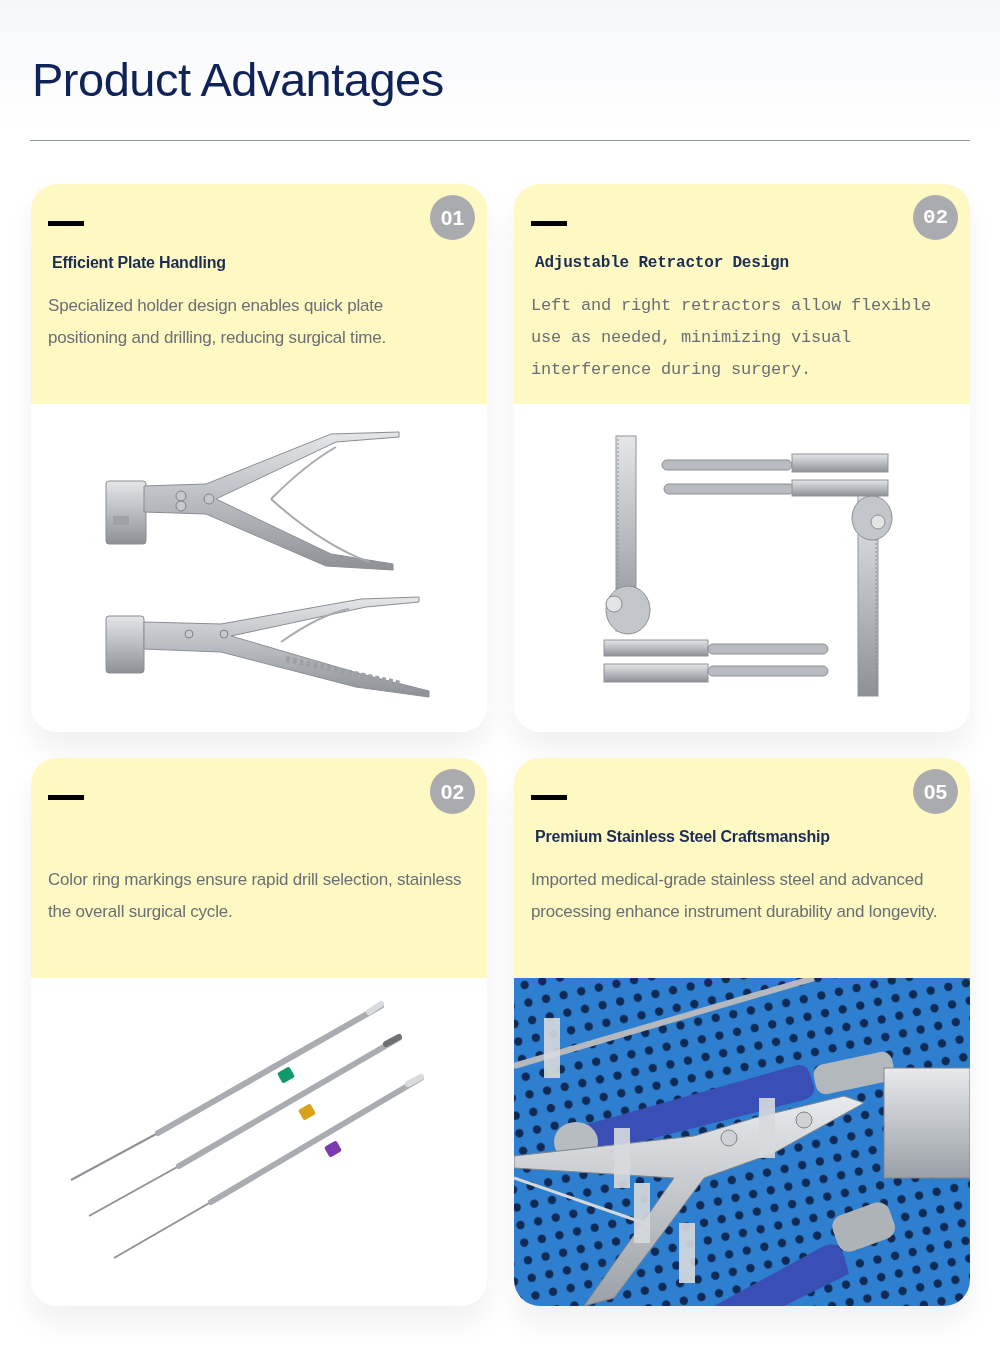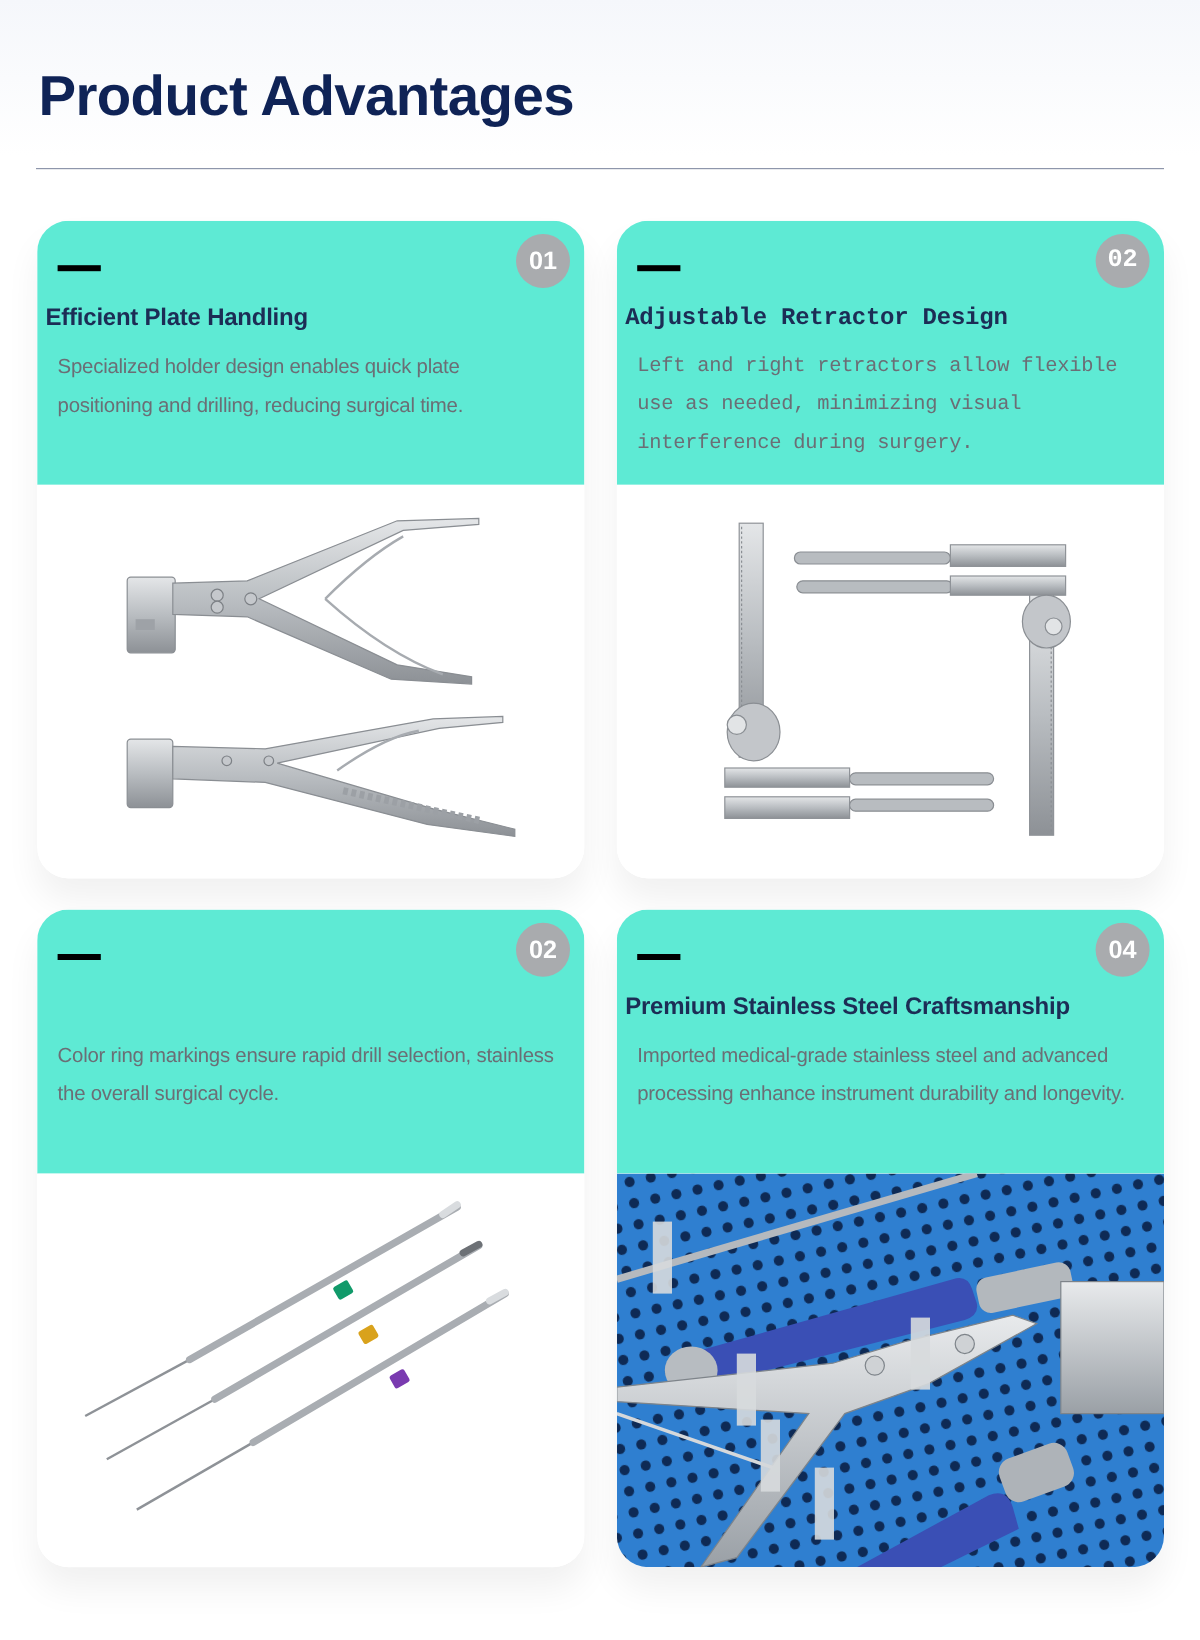--- a/index.html
+++ b/index.html
@@ -5,49 +5,49 @@
   * { box-sizing: border-box; margin: 0; padding: 0; }
   html, body { width: 1000px; height: 1367px; }
   body {
     background: linear-gradient(180deg, #f5f7fb 0px, #ffffff 130px, #ffffff 100%);
     font-family: "Liberation Sans", "DejaVu Sans", sans-serif;
     position: relative;
     overflow: hidden;
   }
   .page-title {
     position: absolute; left: 32px; top: 52px;
-    font-size: 47px; font-weight: 700; color: #0f2356;
+    font-size: 47px; font-weight: 400; color: #0f2356;
     letter-spacing: -0.5px; line-height: 56px;
   }
   .divider {
     position: absolute; left: 30px; top: 140px; width: 940px; height: 1px;
     background: #8e96ab;
   }
   .card {
     position: absolute; width: 456px; height: 548px;
     border-radius: 26px; overflow: hidden;
     background: #ffffff;
     box-shadow: 0 18px 28px rgba(0,0,0,0.06);
   }
   .card .text-area {
     position: absolute; left: 0; top: 0; width: 100%; height: 220px;
-    background: #5eead4;
+    background: #fef9c3;
   }
   .card .dash {
     position: absolute; left: 17px; top: 37px; width: 36px; height: 5px;
     background: #000000;
   }
   .card .num-badge {
     position: absolute; right: 12px; top: 11px; width: 45px; height: 45px;
     border-radius: 50%; background: #a9abae; color: #ffffff;
     font-size: 21px; font-weight: 700; text-align: center; line-height: 45px;
   }
   .card .card-title {
-    position: absolute; left: 7px; top: 70px; right: 4px;
-    font-size: 20px; font-weight: 700; color: #1c2d55; white-space: nowrap;
+    position: absolute; left: 21px; top: 70px; right: 4px;
+    font-size: 16px; font-weight: 700; color: #1c2d55; white-space: nowrap;
     letter-spacing: -0.2px;
   }
   .card .card-desc {
     position: absolute; left: 17px; top: 106px; right: 22px;
     font-size: 17px; line-height: 32px; color: #6b6e75; letter-spacing: -0.2px;
   }
   .card .img-area {
     position: absolute; left: 0; top: 220px; width: 100%; height: 328px;
     background: #ffffff;
   }
@@ -151,21 +151,21 @@
       <line x1="180" y1="224" x2="390" y2="100" stroke="#a9adb2" stroke-width="6" stroke-linecap="round"></line>
       <line x1="377" y1="106" x2="390" y2="99" stroke="#d9dcdf" stroke-width="6" stroke-linecap="round"></line>
       <rect x="-7" y="-6" width="14" height="12" rx="2" fill="#7a3bb0" transform="translate(302,171) rotate(-30)"></rect>
     </svg>
   </div>
 </div>
 
 <div class="card" style="left:514px; top:758px;">
   <div class="text-area">
     <div class="dash"></div>
-    <div class="num-badge">04</div>
+    <div class="num-badge">05</div>
     <div class="card-title">Premium Stainless Steel Craftsmanship</div>
     <div class="card-desc">Imported medical-grade stainless steel and advanced processing enhance instrument durability and longevity.</div>
   </div>
   <div class="img-area">
     <svg viewBox="0 0 456 328" preserveAspectRatio="none">
       <defs>
         <pattern id="holes" width="18" height="18" patternUnits="userSpaceOnUse" patternTransform="rotate(-12)">
           <rect width="18" height="18" fill="#2f7fd0"></rect>
           <circle cx="9" cy="9" r="4.2" fill="#0e2a55"></circle>
         </pattern>

